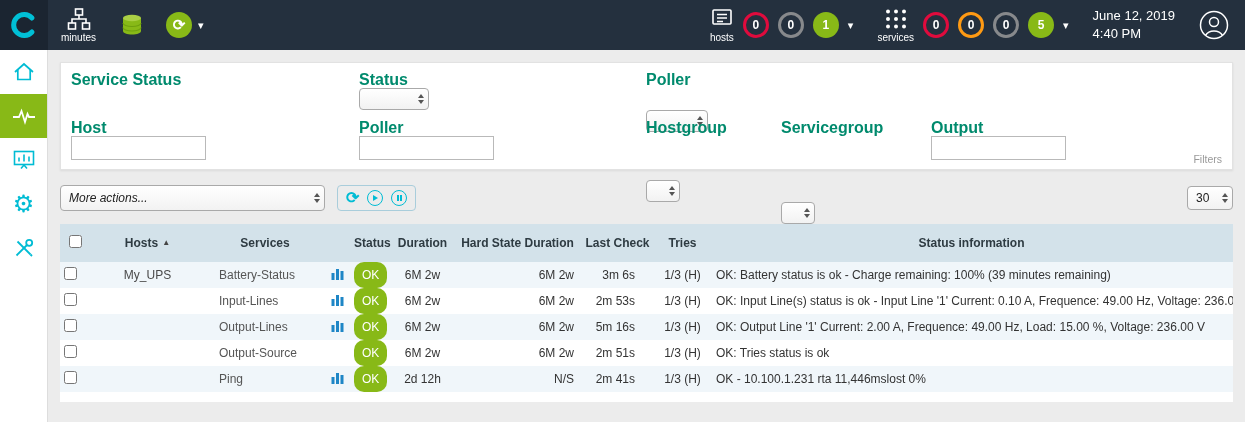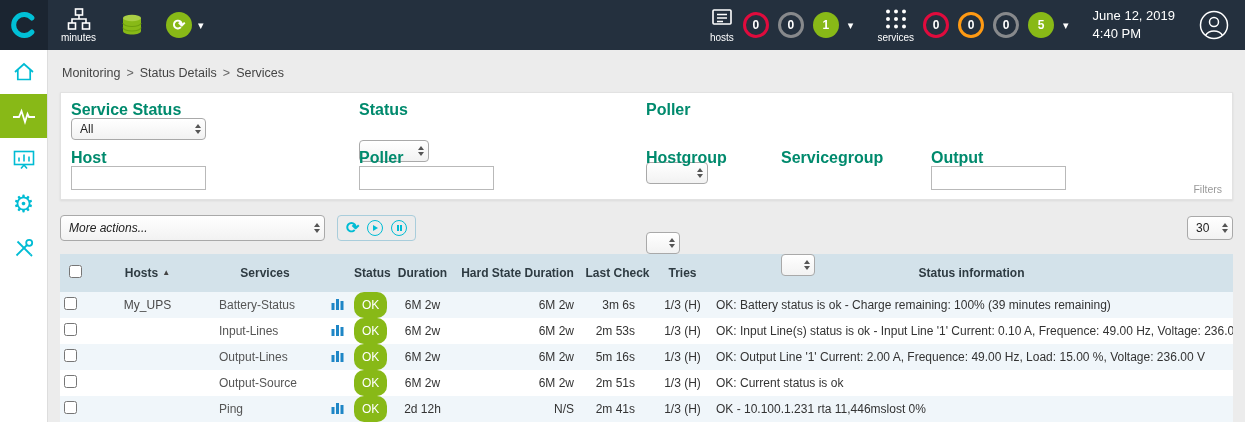--- a/index.html
+++ b/index.html
@@ -218,33 +218,23 @@
       <path d="M4.5 19.5 L15 9"></path>
       <circle cx="17.2" cy="6.8" r="3"></circle>
       <path d="M5.5 5.5 L18.5 18.5"></path>
       <path d="M18.5 18.5 l1.5 1.5"></path>
     </svg>
   </div>
 </div>
 
 <div class="main">
 
-  <div class="breadcrumb">
-    <span class="crumb">Monitoring</span><span class="sep">&gt;</span><span class="crumb">Status Details</span><span class="sep">&gt;</span><span class="crumb">Services</span>
-  </div>
 
   <div class="filter-card">
     <span class="f-label p-c1 p-r1l">Service Status</span>
-    <div class="f-control sel p-c1 p-r1c w-135">
-      <span>All</span>
-      <span class="arrows">
-          <i class="arrow-up"></i>
-          <i class="arrow-down"></i>
-        </span>
-    </div>
 
     <span class="f-label p-c2 p-r1l">Status</span>
     <div class="f-control sel p-c2 p-r1c w-70">
       <span></span>
       <span class="arrows">
           <i class="arrow-up"></i>
           <i class="arrow-down"></i>
         </span>
     </div>
 
@@ -408,21 +398,21 @@
                   <rect x="0.5" y="5" width="3" height="7" fill="currentColor"></rect>
                   <rect x="5" y="1" width="3" height="11" fill="currentColor"></rect>
                   <rect x="9.5" y="3" width="3" height="9" fill="currentColor"></rect>
                 </svg>
               </span></td>
           <td class="c-status"><span class="ok-pill">OK</span></td>
           <td class="c-dur">6M 2w</td>
           <td class="c-hsd">6M 2w</td>
           <td class="c-lc">2m 51s</td>
           <td class="c-tries">1/3 (H)</td>
-          <td class="c-info">OK: Current status is ok</td>
+          <td class="c-info">OK: Tries status is ok</td>
         </tr>
         <tr class="alt">
           <td><input type="checkbox" style=""></td>
           <td class="c-host"></td>
           <td class="c-svc">Ping</td>
           <td class="c-graph"><span class="graph-icon">
                 <svg width="13" height="12" viewBox="0 0 13 12">
                   <rect x="0.5" y="5" width="3" height="7" fill="currentColor"></rect>
                   <rect x="5" y="1" width="3" height="11" fill="currentColor"></rect>
                   <rect x="9.5" y="3" width="3" height="9" fill="currentColor"></rect>

